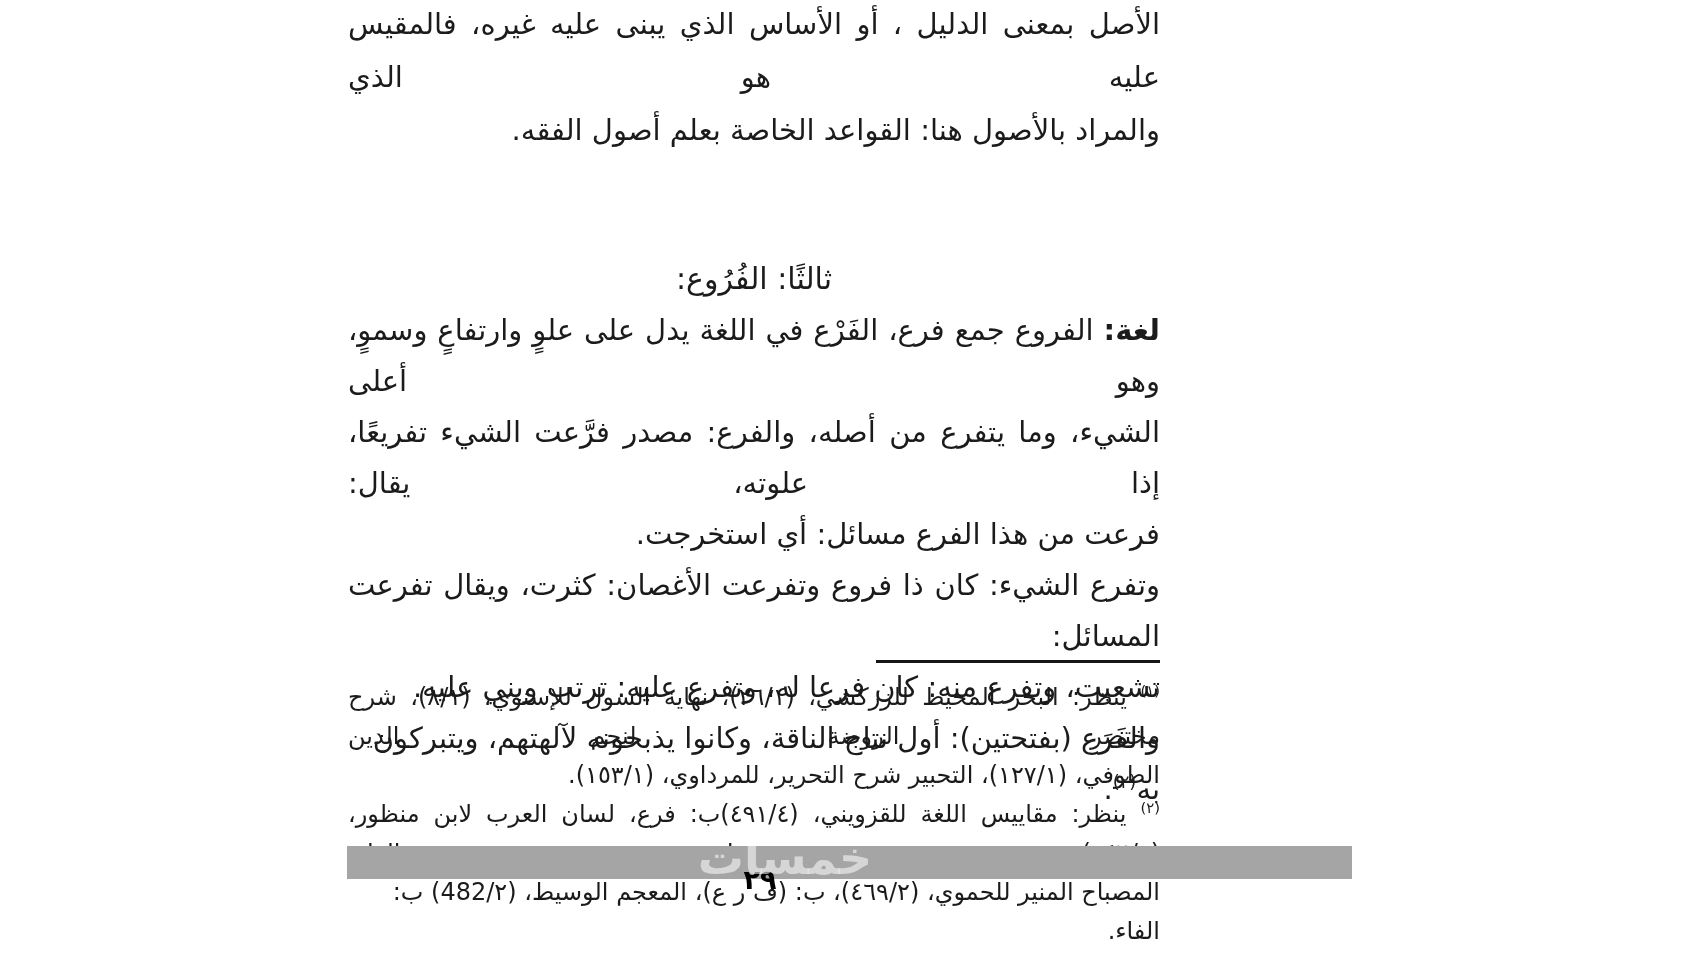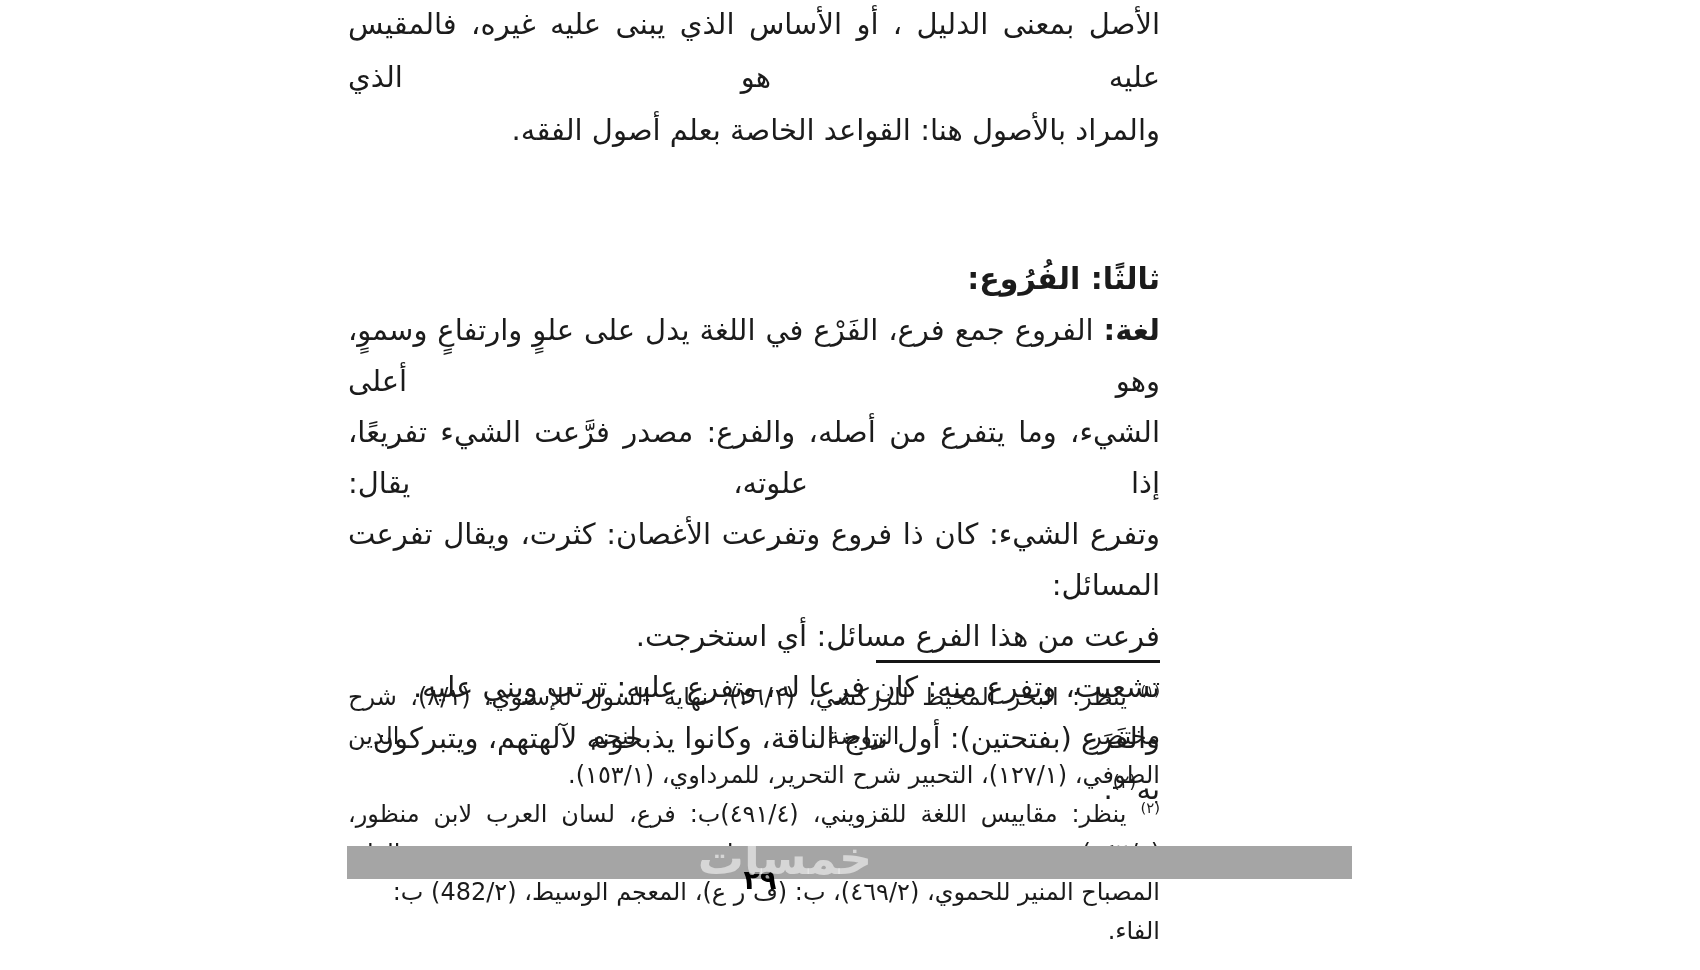--- a/index.html
+++ b/index.html
@@ -9,21 +9,21 @@
     background:#ffffff; overflow:hidden;
     font-family:"DejaVu Sans", sans-serif;
     color:#1b1b1b;
   }
   .col { position:absolute; left:348px; width:812px; direction:rtl; }
   .body-text { font-size:29px; }
   .line  { line-height:53px; }
   .line2 { line-height:51px; }
   .j   { text-align:justify; text-align-last:justify; }
   .end { text-align:right;   text-align-last:right;   }
-  .heading { font-weight:bold; font-size:30px; line-height:53px; text-align:right; }
+  .heading { font-weight:normal; font-size:30px; line-height:53px; text-align:center; }
   b.lead { font-weight:bold; }
   sup { font-size:0.62em; vertical-align:super; line-height:0; }
   .separator {
     position:absolute; left:876px; top:660px; width:284px; height:3px;
     background:#161616;
   }
   .footnotes { position:absolute; left:348px; top:678px; width:812px; direction:rtl; font-size:24px; }
   .fnline { line-height:39px; }
   .footer-bar {
     position:absolute; left:347px; top:846px; width:1006px; height:33px;
@@ -50,22 +50,22 @@
     <p class="line end">والمراد بالأصول هنا: القواعد الخاصة بعلم أصول الفقه.</p>
   </div>
 
   <div class="col" style="top:252px;">
     <p class="heading">ثالثًا: الفُرُوع:</p>
   </div>
 
   <div class="col body-text" style="top:305px;">
     <p class="line2 j"><b class="lead">لغة:</b><span> الفروع جمع فرع، الفَرْع في اللغة يدل على علوٍ وارتفاعٍ وسموٍ، وهو أعلى</span></p>
     <p class="line2 j">الشيء، وما يتفرع من أصله، والفرع: مصدر فرَّعت الشيء تفريعًا، إذا علوته، يقال:</p>
+    <p class="line2 end">فرعت من هذا الفرع مسائل: أي استخرجت.</p>
     <p class="line2 j">وتفرع الشيء: كان ذا فروع وتفرعت الأغصان: كثرت، ويقال تفرعت المسائل:</p>
-    <p class="line2 end">فرعت من هذا الفرع مسائل: أي استخرجت.</p>
     <p class="line2 end">تشعبت، وتفرع منه: كان فرعا له، وتفرع عليه: ترتب وبني عليه.</p>
     <p class="line2 end"><span>والفَرَع (بفتحتين): أول نتاج الناقة، وكانوا يذبحونه لآلهتهم، ويتبركون به</span><sup>(٢)</sup><span>.</span></p>
   </div>
 
   <div class="separator"></div>
 
   <div class="footnotes">
     <p class="fnline j"><sup>(١)</sup><span> ينظر: البحر المحيط للزركشي، (٢٦/١)، نهاية السول للإسنوي، (٨/١)، شرح مختصر الروضة  لنجم الدين</span></p>
     <p class="fnline end">الطوفي، (١٢٧/١)، التحبير شرح التحرير، للمرداوي، (١٥٣/١).</p>
     <p class="fnline j"><sup>(٢)</sup><span> ينظر: مقاييس اللغة  للقزويني، (٤٩١/٤)ب: فرع، لسان العرب لابن منظور، (٢٤٦/٨)، فصل: الفاء،</span></p>

